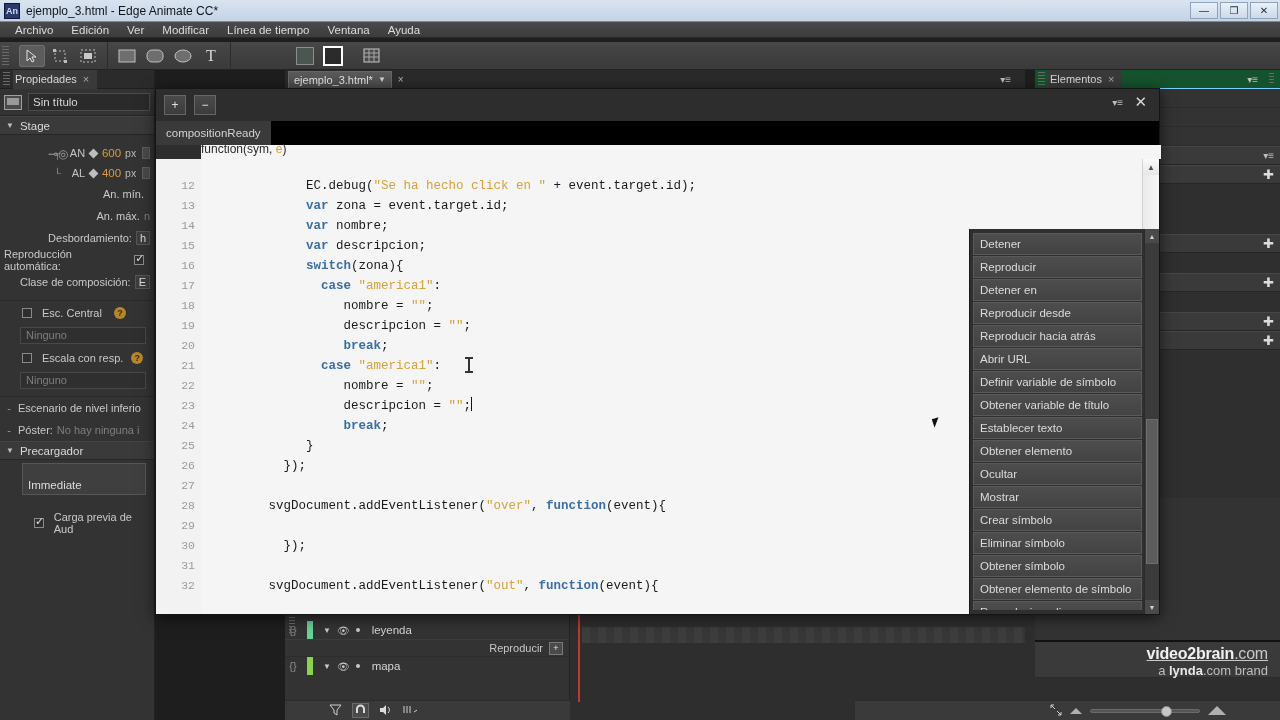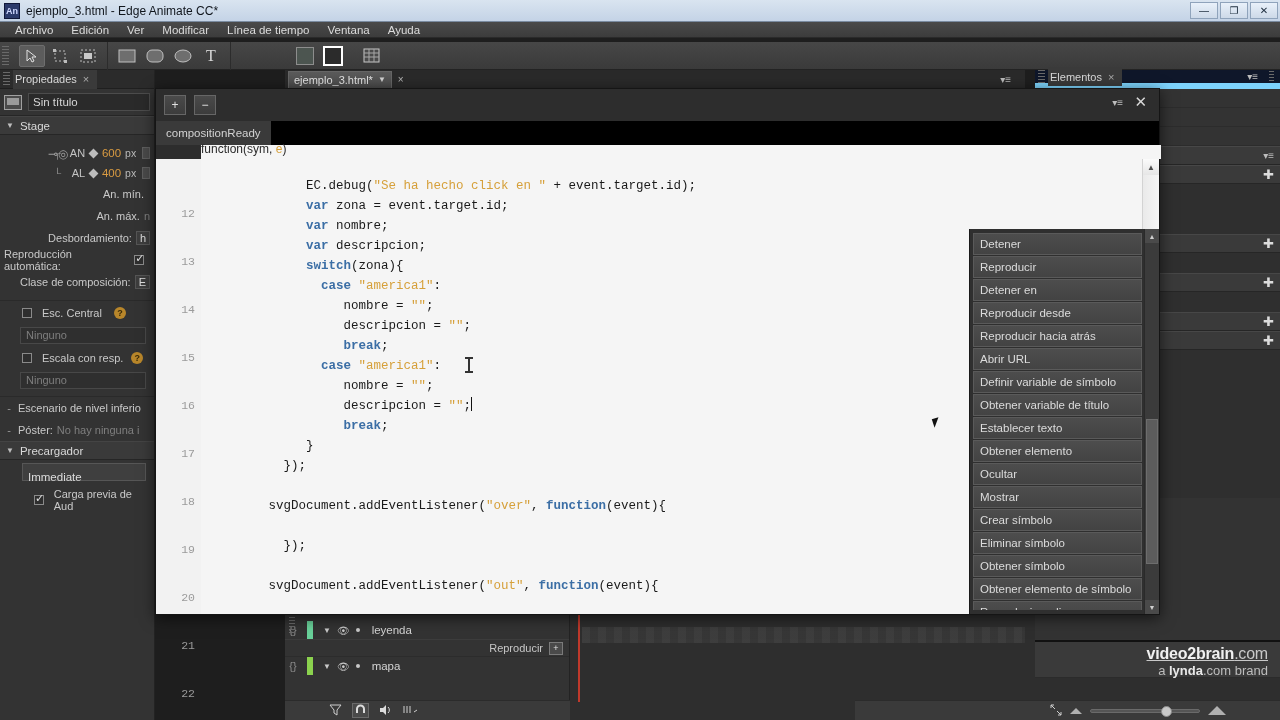--- a/index.html
+++ b/index.html
@@ -98,21 +98,21 @@
 
   .cbox { width:10px; height:10px; border:1px solid #8a8a8a; background:#2e2e2e;
           display:inline-block; margin-right:6px; position:relative; }
   .cbox.on:after { content:"\2713"; position:absolute; left:0px; top:-4px;
                    font-size:11px; color:#e0e0e0; }
   .helpdot { width:12px; height:12px; border-radius:50%; background:#b8862a; color:#3a2a08;
              font-size:9px; display:flex; align-items:center; justify-content:center; font-weight:bold;}
   .ghostfield { height:17px; background:#2f2f2f; border:1px solid #484848; color:#7e7e7e;
                 font-size:11px; padding:1px 5px; margin:2px 8px 2px 20px; }
   .solidfield { height:18px; background:#3f3f3f; border:1px solid #565656; color:#dcdcdc;
-                font-size:11.5px; padding:7px 5px; margin:3px 8px 8px 22px; }
+                font-size:11.5px; padding:15px 5px; margin:3px 8px 17px 22px; }
   .dimtext { color:#7f7f7f; }
   .dash { color:#9b9b9b; font-size:11px; width:10px; text-align:center; display:inline-block;}
 
   
   .doctabstrip {
     position:absolute; left:285px; top:70px; width:740px; height:20px;
     background:#2a2a2a; border-bottom:1px solid #1d1d1d; display:flex; align-items:center;
   }
   .doctab { height:18px; background:linear-gradient(#5b5b5b,#4a4a4a); border:1px solid #666;
             display:flex; align-items:center; gap:5px; padding:0 5px; margin-left:3px;
@@ -124,21 +124,21 @@
   .stagebar {
     position:absolute; left:285px; top:90px; width:740px; height:22px;
     background:linear-gradient(#4d4d4d,#414141); border-bottom:1px solid #262626;
     display:flex; align-items:center; justify-content:center;
     font-size:11.5px; color:#e3e3e3;
   }
   .stagearea { position:absolute; left:285px; top:112px; width:740px; height:495px; background:#1b1b1b; }
 
   
   .rightpanel { position:absolute; left:1035px; top:70px; width:245px; height:650px; background:#333; }
-  .rtabrow { height:19px; background:#0f172a; display:flex; align-items:center; border-bottom:6px solid #7dd3fc; position:relative;}
+  .rtabrow { height:19px; background:#14532d; display:flex; align-items:center; border-bottom:1px solid #7dd3fc; position:relative;}
   .elrow { height:19px; display:flex; align-items:center; padding-left:10px; font-size:11.5px; color:#cfcfcf;
            border-bottom:1px solid #2c2c2c; }
   .elrow .tag { color:#8e8e8e; margin-left:6px; }
   .rsection { height:19px; background:#3a3a3a; border-top:1px solid #474747; border-bottom:1px solid #262626;
               display:flex; align-items:center; justify-content:flex-end; padding-right:6px; }
   .plusbtn { color:#dcdcdc; font-size:13px; line-height:1; }
   .rblank { background:#2f2f2f; }
   .hamb { font-size:10px; color:#bdbdbd; }
 
   
@@ -195,21 +195,21 @@
   .cw-opts { position:absolute; right:36px; top:8px; font-size:10px; color:#bdbdbd; }
   .cw-close { position:absolute; right:12px; top:4px; font-size:15px; color:#d8d8d8; }
   .cw-tabs { height:24px; background:#000; display:flex; align-items:stretch; }
   .cw-tab { background:#3a3a3a; color:#d2d2d2; font-size:11.5px;
             display:flex; align-items:center; padding:0 10px; }
   .cw-subbar { height:14px; background:#2d2d2d; }
 
   .editorbody { position:absolute; left:0; top:70px; right:0; bottom:0; display:flex; }
   .gutter { width:45px; background:#f2f2f2; color:#9b9b9b; font-family:"Liberation Mono", monospace;
             font-size:11.5px; text-align:right; padding-top:17px; }
-  .gutter div { height:20px; line-height:20px; padding-right:6px;margin-top:28px; }
+  .gutter div { height:20px; line-height:20px; padding-right:6px; }
   .codearea { position:relative; flex:1; background:#f5f5f5; overflow:hidden; }
   .code { font-family:"Liberation Mono", monospace; font-size:12.5px; color:#1a1a1a;
           padding-top:17px; white-space:pre; }
   .code div { height:20px; line-height:20px; }
   .kw { color:#3b6ea5; font-weight:bold; }
   .str { color:#d6a03a; }
   .cursor { display:inline-block; width:1px; height:14px; background:#111;
             vertical-align:-2px; margin-left:0px; }
   .imouse { position:absolute; left:267px; top:198px; width:2px; height:16px; background:#333; }
   .imouse:before,.imouse:after{content:"";position:absolute;left:-3px;width:8px;height:2px;background:#333;}

